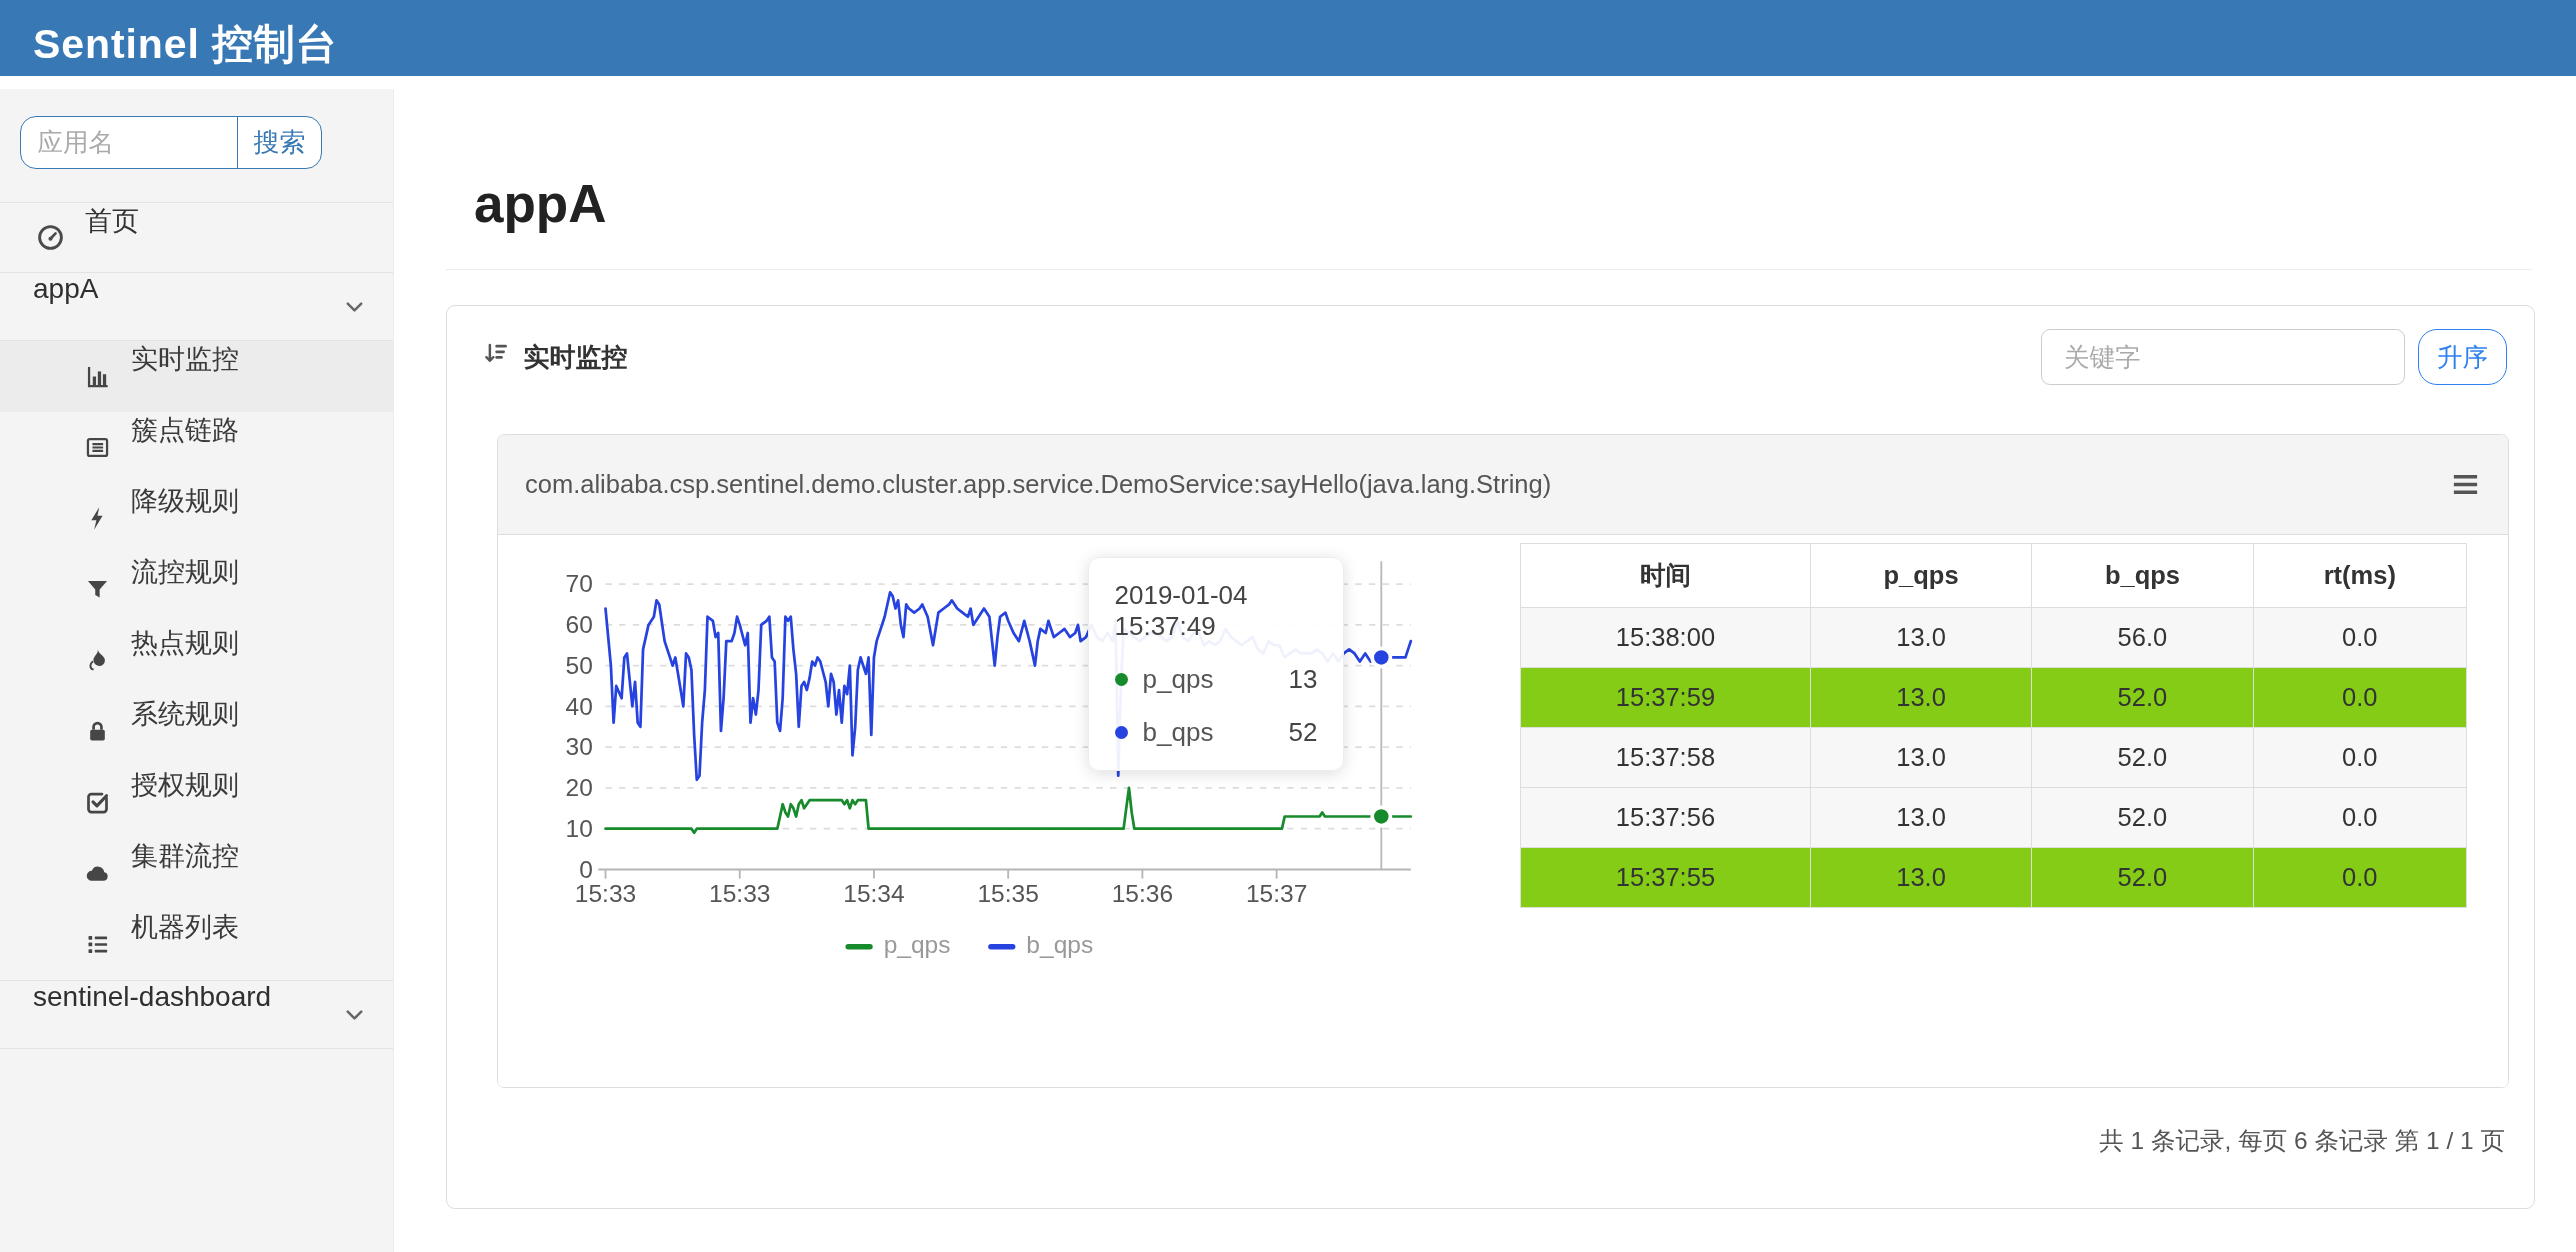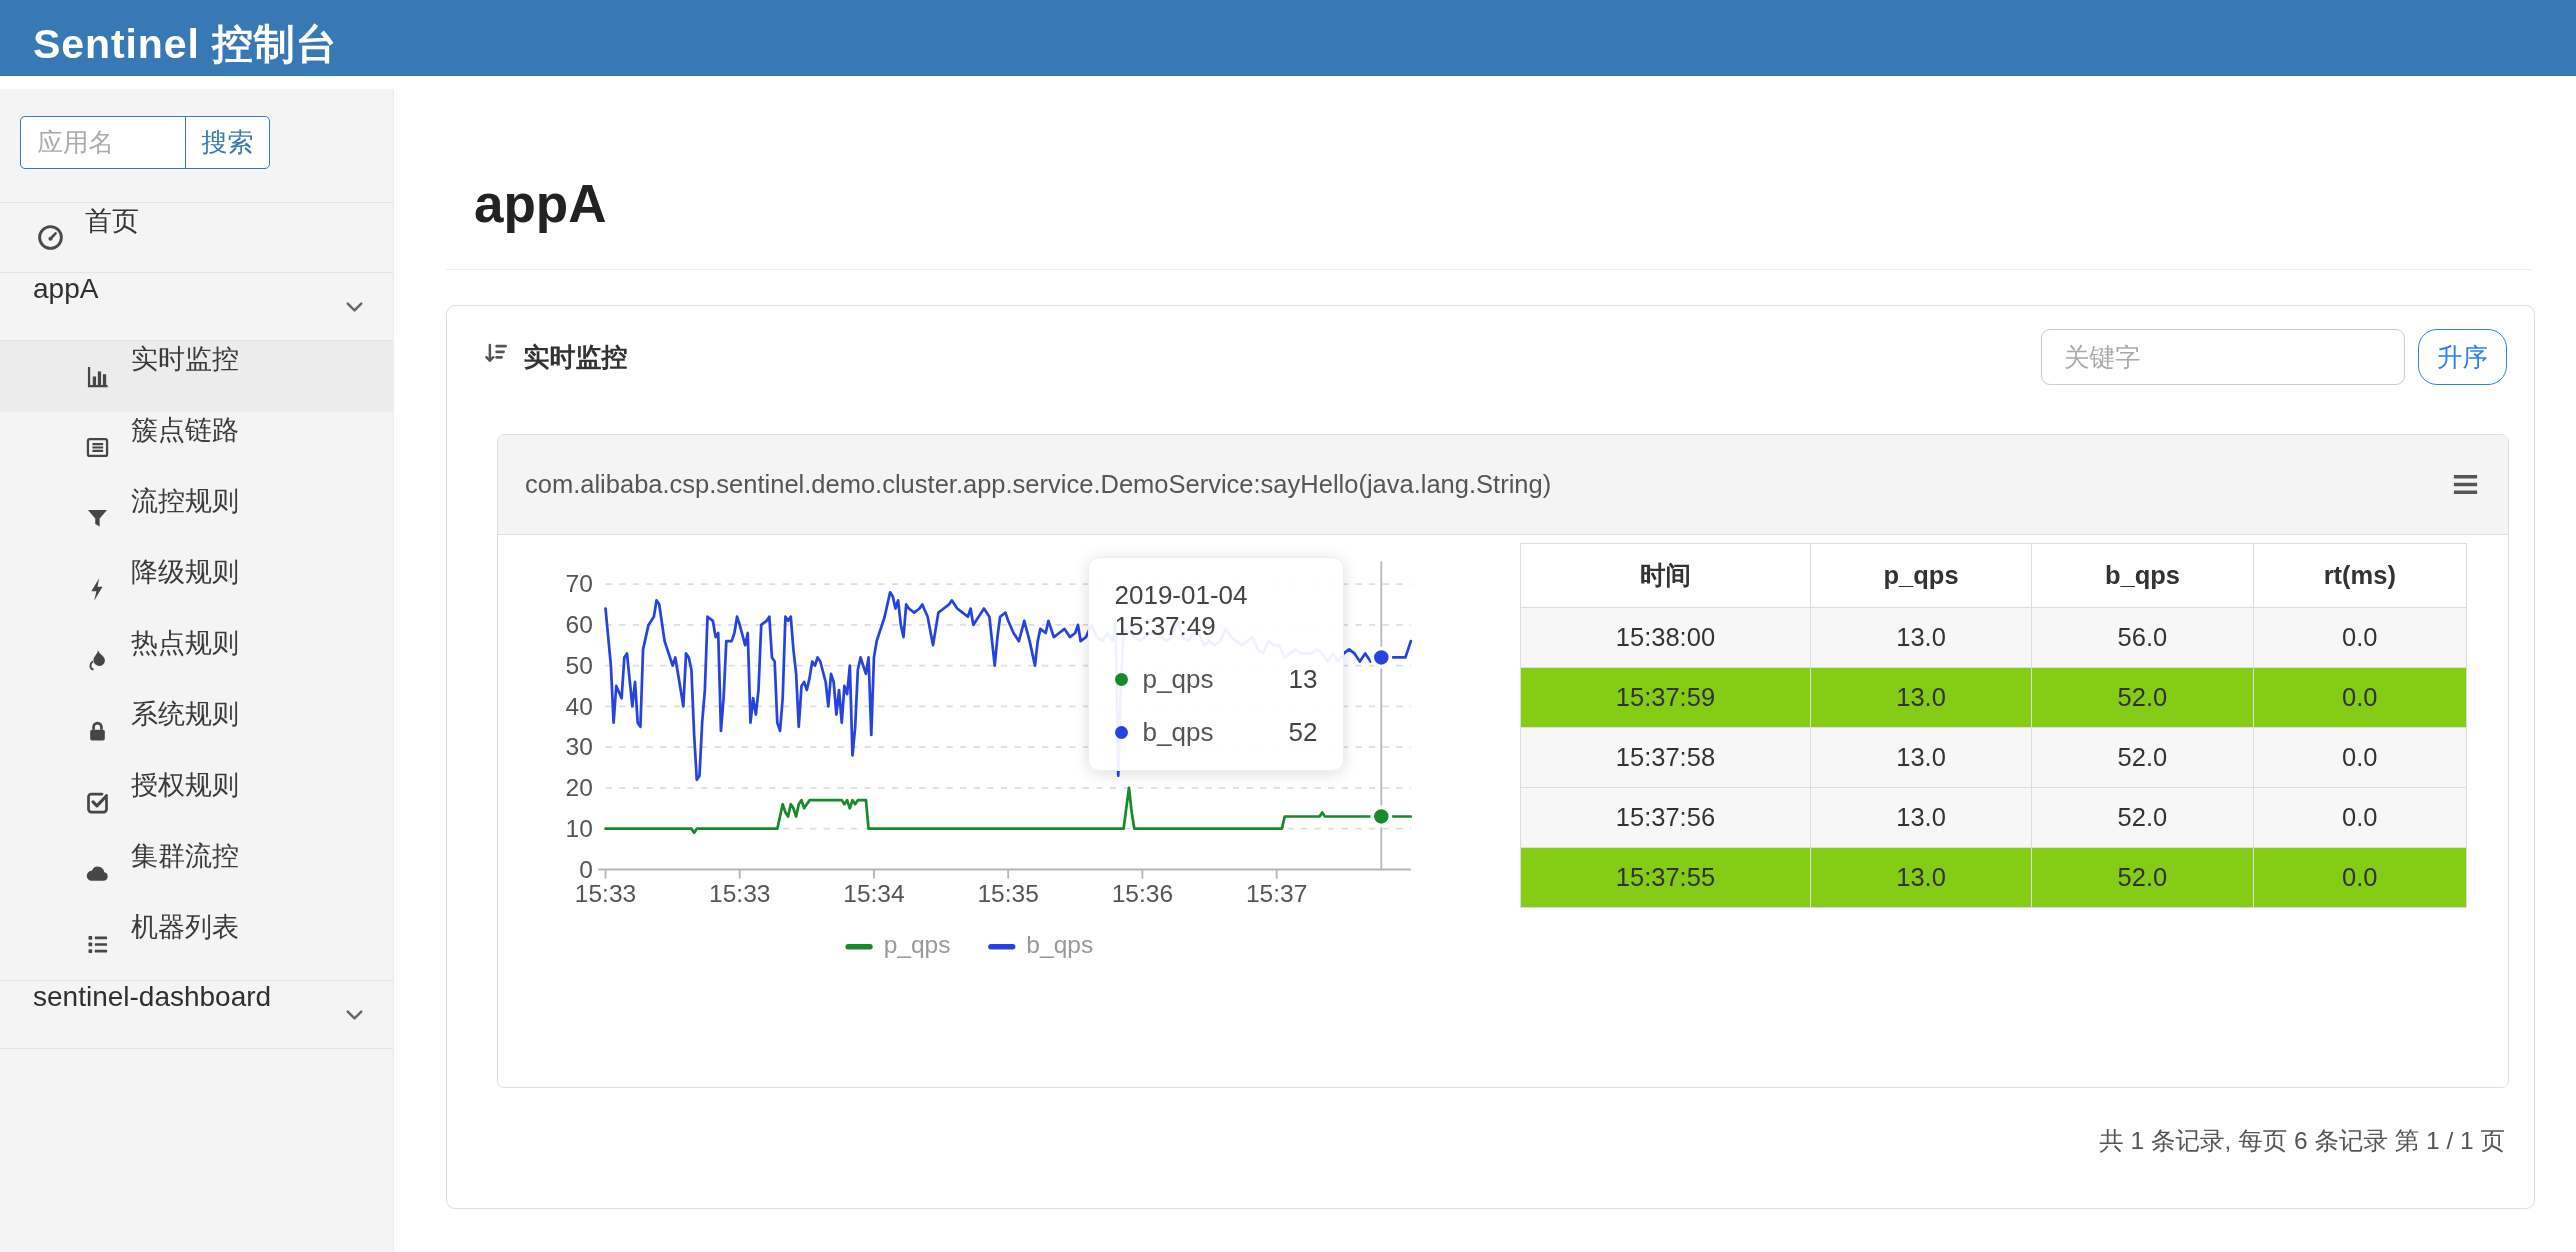--- a/index.html
+++ b/index.html
@@ -5,21 +5,21 @@
   html,body{margin:0;padding:0;width:2576px;height:1253px;overflow:hidden;
     font-family:"Liberation Sans","DejaVu Sans",sans-serif;background:#fff;}
   *{box-sizing:border-box;}
 
   
   .topbar{position:absolute;left:0;top:0;width:2576px;height:76px;background:#3878b4;z-index:10;}
   .brand{line-height:89px;padding-left:33px;color:#fff;font-size:41px;font-weight:600;letter-spacing:0.9px;}
 
   
   .sidebar{position:absolute;left:0;top:89px;width:394px;bottom:0;background:#f4f4f4;border-right:0.9px solid #ececec;}
-  .search-group{margin:27px 0 0 20px;width:250px;height:53px;display:flex;border:1.8px solid #3878b4;border-radius:5px;background:#fff;overflow:hidden;}
+  .search-group{margin:27px 0 0 20px;width:302px;height:53px;display:flex;border:1.8px solid #3878b4;border-radius:16px;background:#fff;overflow:hidden;}
   .search-input{flex:1;min-width:0;border:none;outline:none;padding:0 16.4px;font-size:25.5px;color:#333;background:transparent;}
   .search-input::placeholder{color:#aaa;}
   .search-btn{width:84px;border:none;border-left:1.8px solid #3878b4;background:none;color:#3878b4;font-size:26px;cursor:pointer;}
   .menu{margin-top:33px;}
   .menu-divider{height:0.9px;background:#e3e3e3;}
   .menu-row{display:flex;height:69px;padding:0 25.5px 0 36px;font-size:27px;color:#333;cursor:pointer;}
   .menu-row .mi{margin-right:20px;display:flex;align-items:center;}
   .menu-row .label{flex:1;white-space:nowrap;overflow:hidden;text-overflow:ellipsis;}
   .group-row{height:67px;padding-left:33px;font-size:28px;color:#2f2f2f;}
   .sub-row{height:71px;padding-left:84px;color:#3a3a3a;}
@@ -114,32 +114,32 @@
           <svg viewBox="0 0 24 24" width="27" height="27" style="color: rgb(70, 70, 70);">
             <rect x="3.5" y="4.5" width="17" height="15" rx="1.6" fill="none" stroke="currentColor" stroke-width="2"></rect>
             <path d="M7.5 9h9.5M7.5 12h9.5M7.5 15h9.5" stroke="currentColor" stroke-width="1.9"></path>
           </svg>
         </span>
         <span class="label">簇点链路</span>
       </div>
       <div class="menu-row sub-row">
         <span class="mi">
           <svg viewBox="0 0 24 24" width="27" height="27" style="color: rgb(70, 70, 70);">
+            <path d="M13.5 2L6.5 13.5h4.5L9 22l7.5-12.5h-4.5z" fill="currentColor"></path>
+          </svg>
+        </span>
+        <span class="label">降级规则</span>
+      </div>
+      <div class="menu-row sub-row">
+        <span class="mi">
+          <svg viewBox="0 0 24 24" width="27" height="27" style="color: rgb(70, 70, 70);">
             <path d="M3.5 4.5h17l-6.6 7.6v6.9l-3.9-2.2v-4.7z" fill="currentColor"></path>
           </svg>
         </span>
         <span class="label">流控规则</span>
-      </div>
-      <div class="menu-row sub-row">
-        <span class="mi">
-          <svg viewBox="0 0 24 24" width="27" height="27" style="color: rgb(70, 70, 70);">
-            <path d="M13.5 2L6.5 13.5h4.5L9 22l7.5-12.5h-4.5z" fill="currentColor"></path>
-          </svg>
-        </span>
-        <span class="label">降级规则</span>
       </div>
       <div class="menu-row sub-row">
         <span class="mi">
           <svg viewBox="0 0 24 24" width="27" height="27" style="color: rgb(70, 70, 70);">
             <path d="M12.2 2.2c.9 3.8-3.8 5.6-3.8 9.3a5.1 5.1 0 0 0 10.2.4c0-4.3-5.3-5.2-6.4-9.7z" fill="currentColor"></path>
             <path d="M8 12.6c-1.5 1.2-2.3 2.6-2.3 4a3.6 3.6 0 0 0 2.8 3.5" fill="none" stroke="currentColor" stroke-width="1.7"></path>
           </svg>
         </span>
         <span class="label">热点规则</span>
       </div>

